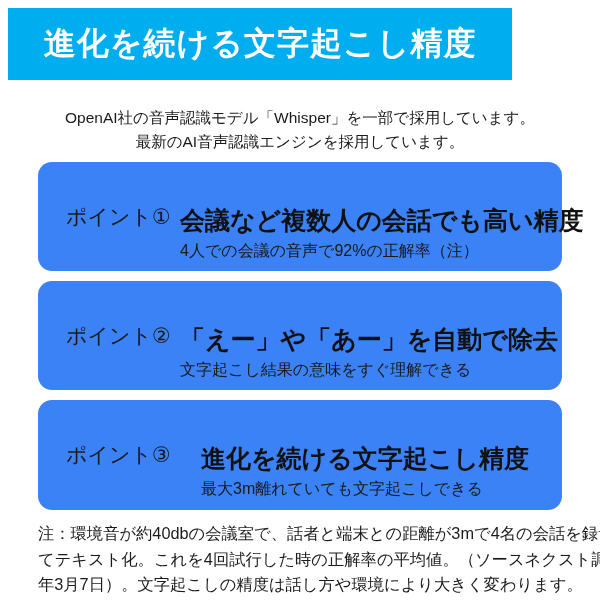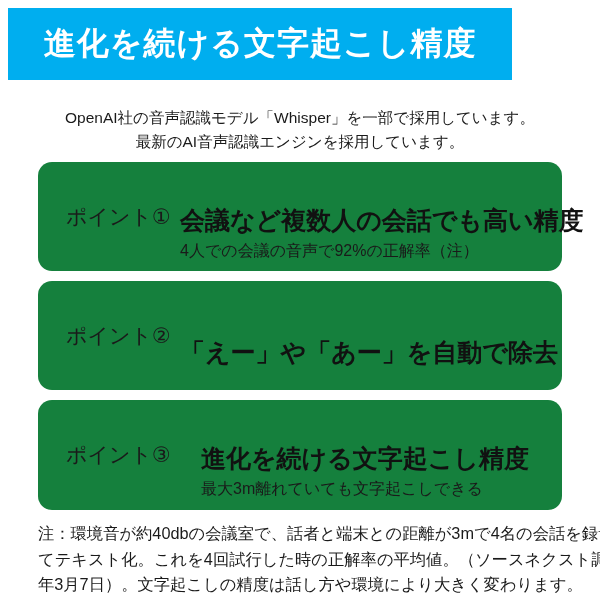--- a/index.html
+++ b/index.html
@@ -35,21 +35,21 @@
     font-size: 15.5px;
     line-height: 24px;
     color: #1a1a1a;
   }
 
   .card {
     position: absolute;
     left: 38px;
     width: 524px;
     height: 109px;
-    background: #15803d;
+    background: #3b82f6;
     border-radius: 14px;
     display: flex;
     align-items: center;
   }
   .card-1 { top: 162px; }
   .card-2 { top: 281px; }
   .card-3 { top: 400px; height: 110px; gap: 21px; }
 
   .card .point-label {
     flex: 0 0 114px;
@@ -104,20 +104,21 @@
     <div class="point-body">
       <div class="point-title">会議など複数人の会話でも高い精度</div>
       <div class="point-desc">4人での会議の音声で92%の正解率（注）</div>
     </div>
   </div>
 
   <div class="card card-2">
     <div class="point-label">ポイント②</div>
     <div class="point-body">
       <div class="point-title">「えー」や「あー」を自動で除去</div>
+      <div class="point-desc">文字起こし結果の意味をすぐ理解できる</div>
     </div>
   </div>
 
   <div class="card card-3">
     <div class="point-label">ポイント③</div>
     <div class="point-body">
       <div class="point-title">進化を続ける文字起こし精度</div>
       <div class="point-desc">最大3m離れていても文字起こしできる</div>
     </div>
   </div>

